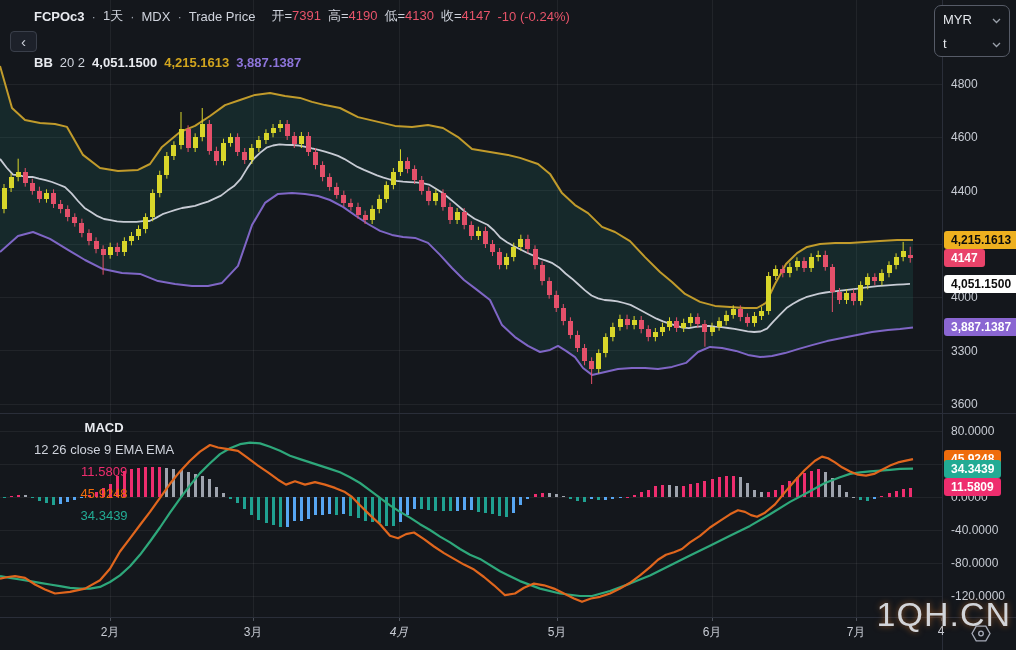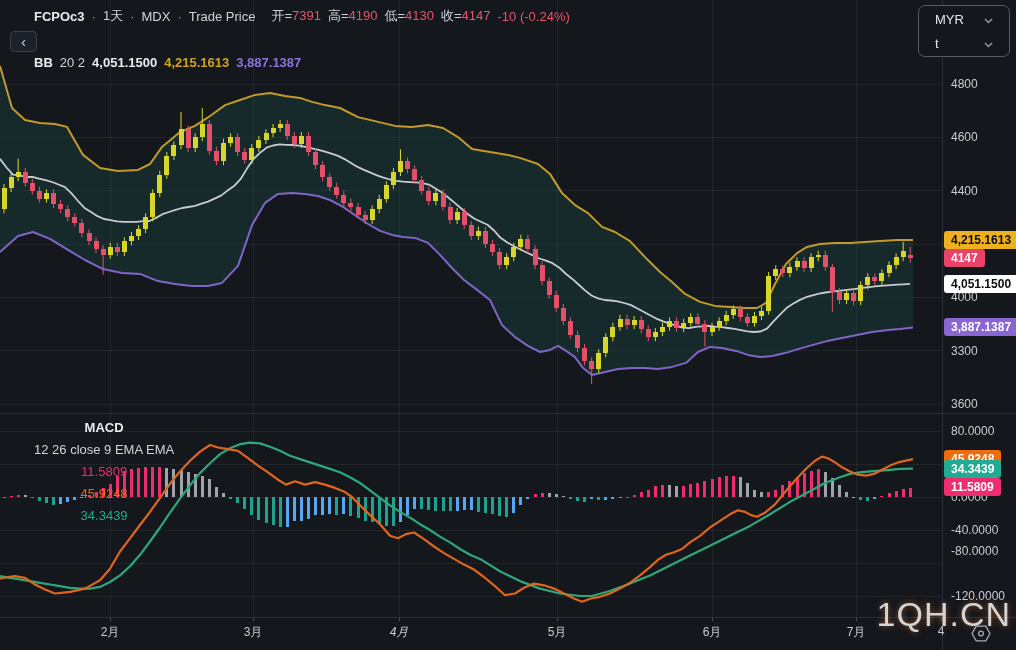--- a/index.html
+++ b/index.html
@@ -18,21 +18,21 @@
   .val-white{color:#e9ebf0;font-weight:700;}
   .val-yellow{color:#d2a51e;font-weight:700;}
   .val-purple{color:#8d74da;font-weight:700;}
   .val-pink{color:#ee2d6e;}
   .val-orange{color:#ef6c0c;}
   .val-green{color:#22ab94;}
   .back-btn{position:absolute;left:10px;top:31px;width:27px;height:21px;background:#1d212a;
             border:1px solid #3a3f4a;border-radius:4px;color:#cfd3dc;font-size:15px;
             line-height:18px;text-align:center;padding:0;cursor:pointer;z-index:4;}
   .selector{position:absolute;right:6px;top:5px;width:58px;border:1px solid #565b67;
-            border-radius:7px;padding:1px 16px;z-index:6;background:#14171c;}
+            border-radius:7px;padding:1px 8px;z-index:6;background:#14171c;}
   .sel-row{display:flex;justify-content:space-between;align-items:center;height:24px;
            font-size:13px;color:#e4e7ec;cursor:pointer;}
   .axis-label{position:absolute;left:951px;font-size:12px;color:#c8ccd4;z-index:2;}
   .macd-label{position:absolute;left:951px;font-size:12px;color:#c8ccd4;z-index:2;}
   .time-label{position:absolute;top:624px;width:44px;text-align:center;font-size:12px;color:#c8ccd4;z-index:2;}
   .axis-badge{position:absolute;left:944px;height:18px;line-height:18px;font-size:12px;
               padding:0 7px;border-radius:3px;font-weight:700;z-index:3;}
   .watermark{position:absolute;right:5px;top:595px;font-size:34px;letter-spacing:1px;
              color:#d2d4d8;text-shadow:0 0 6px rgba(240,130,40,.55);z-index:7;}
   .gear{position:absolute;left:971px;top:625px;z-index:8;cursor:pointer;}
@@ -518,21 +518,21 @@
   <div id="price-axis">
       <div class="axis-label" style="top: 77px;">4800</div>
       <div class="axis-label" style="top: 130.333px;">4600</div>
       <div class="axis-label" style="top: 183.667px;">4400</div>
       <div class="axis-label" style="top: 290.334px;">4000</div>
       <div class="axis-label" style="top: 343.667px;">3300</div>
       <div class="axis-label" style="top: 397px;">3600</div>
       <div class="macd-label" style="top: 424px;">80.0000</div>
       <div class="macd-label" style="top: 490px;">0.0000</div>
       <div class="macd-label" style="top: 523px;">-40.0000</div>
-      <div class="macd-label" style="top: 544px; text-align: center;">-80.0000</div>
+      <div class="macd-label" style="top: 556px; text-align: center;">-80.0000</div>
       <div class="macd-label" style="top: 589px;">-120.0000</div>
       <div class="axis-badge" style="top: 230.958px; background: rgb(238, 176, 31); color: rgb(12, 12, 12);">4,215.1613</div>
       <div class="axis-badge" style="top: 249.134px; background: rgb(233, 67, 106); color: rgb(255, 255, 255);">4147</div>
       <div class="axis-badge" style="top: 274.694px; background: rgb(255, 255, 255); color: rgb(12, 12, 12);">4,051.1500</div>
       <div class="axis-badge" style="top: 318.43px; background: rgb(138, 102, 210); color: rgb(255, 255, 255);">3,887.1387</div>
       <div class="axis-badge" style="top: 450.116px; background: rgb(239, 108, 12); color: rgb(255, 255, 255);">45.9248</div>
       <div class="axis-badge" style="top: 459.669px; background: rgb(34, 171, 148); color: rgb(255, 255, 255);">34.3439</div>
       <div class="axis-badge" style="top: 478.447px; background: rgb(238, 45, 110); color: rgb(255, 255, 255);">11.5809</div>
     </div>
   <div id="time-axis">

